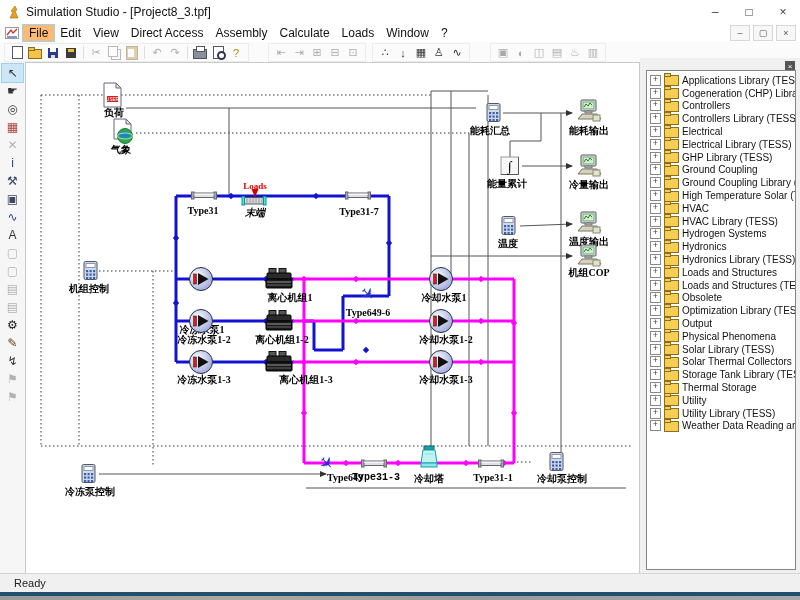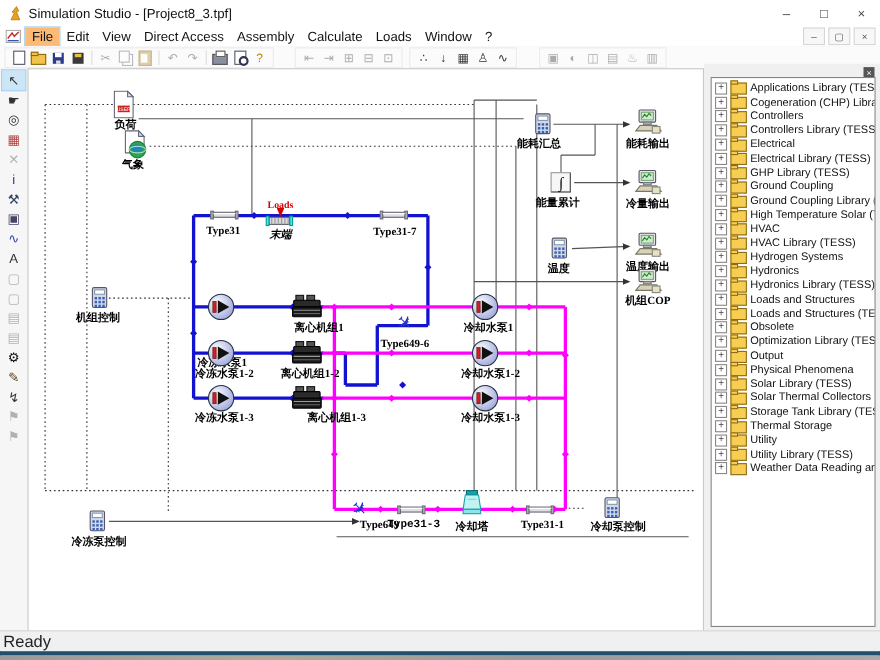--- a/index.html
+++ b/index.html
@@ -62,21 +62,21 @@
                display:flex;align-items:center;justify-content:center;}
   #tree{position:absolute;left:6px;right:4px;top:12px;bottom:4px;background:#fff;border:1px solid #858585;overflow:hidden;padding:3px 0 0 3px;}
   .titem{display:flex;align-items:center;height:12.8px;gap:3px;}
   .plusbox{width:9px;height:9px;border:1px solid #888;background:#fff;font-size:9px;line-height:7px;text-align:center;color:#444;flex:none;}
   .tfolder{width:13px;height:9px;background:#f7ce52;border:1px solid #8a6d1f;position:relative;flex:none;margin-top:1px;}
   .tfolder:before{content:"";position:absolute;left:-1px;top:-3px;width:5px;height:2px;background:#f7ce52;border:1px solid #8a6d1f;}
   .tlabel{font-size:10px;color:#111;white-space:nowrap;}
   
   #statusbar{position:absolute;left:0;bottom:8px;width:800px;height:18px;background:#f0f0f0;border-top:1px solid #d5d5d5;
              display:flex;align-items:center;}
-  #status-text{font-size:15px;color:#222;margin-left:3px;}
+  #status-text{font-size:11px;color:#222;margin-left:14px;}
   #strip1{position:absolute;left:0;bottom:4px;width:800px;height:4px;background:#20506e;}
   #strip2{position:absolute;left:0;bottom:0;width:800px;height:4px;background:linear-gradient(90deg,#9a9a9a,#b0a89a 30%,#9a9a9a 60%,#a8a8a8);}
 </style>
 </head>
 <body>
 
 <div id="app">
 
   <div id="titlebar">
     <svg id="app-icon" viewBox="0 0 14 14">

